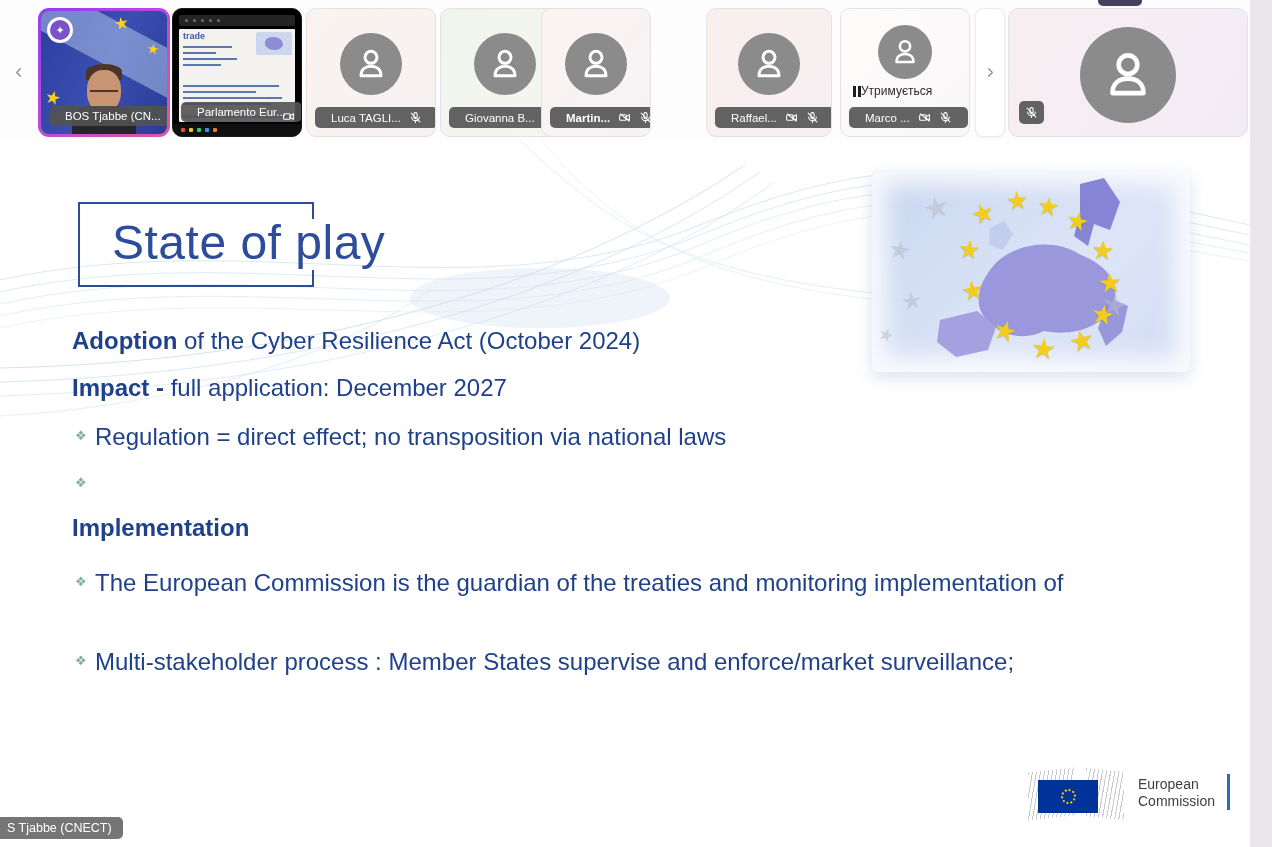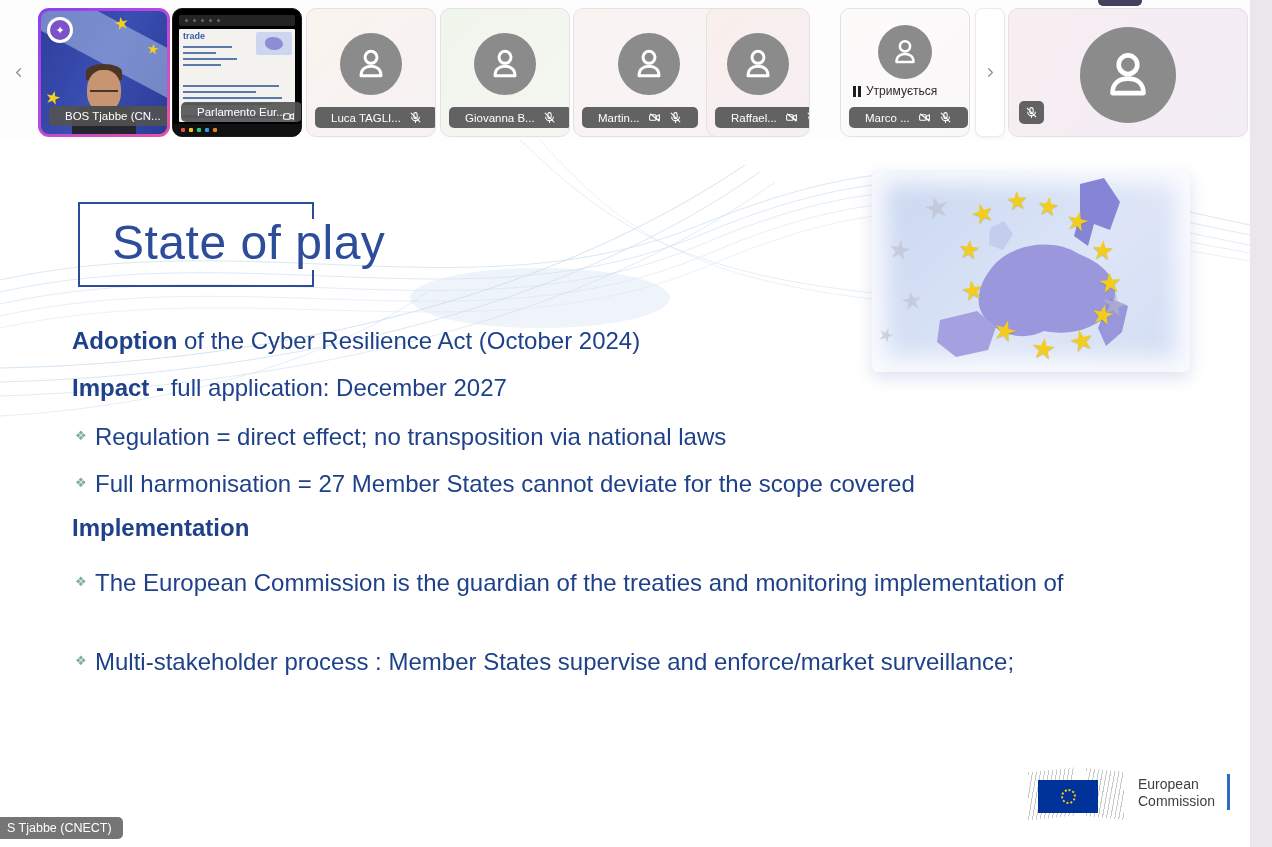--- a/index.html
+++ b/index.html
@@ -13,35 +13,35 @@
 
   
   .filmstrip { position:absolute; left:0; top:0; width:1250px; height:140px; }
   .nav-prev { position:absolute; left:4px; top:52px; width:28px; height:40px; display:flex; align-items:center; justify-content:center; color:#a9a6ab; background:transparent; border:none; cursor:pointer; }
   .nav-next { position:absolute; left:975px; top:8px; width:30px; height:129px; background:#ffffff; border:1px solid #eceaed; border-radius:8px; display:flex; align-items:center; justify-content:center; color:#6f6c72; cursor:pointer; box-shadow:0 1px 3px rgba(0,0,0,.05); }
   .chev { stroke:#8f8c93; stroke-width:2; fill:none; stroke-linecap:round; stroke-linejoin:round; }
 
   .tile { position:absolute; top:8px; height:129px; border-radius:10px; border:1px solid #e4e1e5; overflow:hidden; }
   .t-luca     { left:306px; width:130px; background:linear-gradient(135deg,#faf4ef,#f6f1f3); }
   .t-giovanna { left:440px; width:130px; background:linear-gradient(135deg,#f0f5ec,#f4f7f1); }
-  .t-martin   { left:573px; width:152px; background:linear-gradient(135deg,#faf3f2,#f7f3f5); }
-  .t-raffael  { left:706px; width:104px; background:linear-gradient(135deg,#f9efec,#f6eff3); }
+  .t-martin   { left:541px; width:110px; background:linear-gradient(135deg,#faf3f2,#f7f3f5);font-weight:bold; }
+  .t-raffael  { left:706px; width:126px; background:linear-gradient(135deg,#f9efec,#f6eff3); }
   .t-marco    { left:840px; width:130px; background:linear-gradient(135deg,#fdfbfa,#faf7f9); }
   .t-big      { left:1008px; width:240px; background:linear-gradient(120deg,#f7eef0,#f2ecf6); }
 
   .avatar { position:absolute; left:50%; transform:translateX(-50%); background:#8b8b8b; border-radius:50%; display:flex; align-items:center; justify-content:center; }
   .av-n { top:24px; width:62px; height:62px; }
   .av-s { top:16px; width:54px; height:54px; }
   .av-b { top:18px; width:96px; height:96px; }
 
   .name-badge { position:absolute; left:8px; bottom:8px; display:flex; align-items:center; gap:8px;
                 background:rgba(82,82,82,.9); color:#fff; font-size:11.5px; padding:4px 16px; border-radius:5px; white-space:nowrap; }
   .mini-mic-badge { position:absolute; left:10px; bottom:12px; background:rgba(82,82,82,.9); border-radius:5px; padding:5px 6px; display:flex; }
 
-  .hold-status { position:absolute; left:12px; bottom:38px; display:flex; align-items:center; gap:5px; color:#2b2b2b; font-size:12px; }
+  .hold-status { position:absolute; left:12px; bottom:38px; display:flex; align-items:center; color:#2b2b2b; font-size:12px; }
   .pause-bars { display:flex; gap:2px; }
   .pause-bars i { display:block; width:3px; height:11px; background:#1d1d1d; }
 
   
   .t-active { position:absolute; left:38px; top:8px; width:132px; height:129px; border-radius:11px; padding:3px;
               background:linear-gradient(140deg,#8a3ff0 0%,#b84ae0 45%,#e0569e 100%); }
   .t-active-inner { position:relative; width:100%; height:100%; border-radius:8px; overflow:hidden;
               background:linear-gradient(115deg,#2e3e9c 0%,#3a4fb3 50%,#2b3a95 100%); }
   .flag-fold { position:absolute; left:-40px; top:10px; width:220px; height:44px; background:rgba(186,206,238,.5);
               transform:rotate(28deg); border-radius:40px; }
@@ -378,21 +378,20 @@
       <span class="sl-bold">Adoption</span><span> of the Cyber Resilience Act (October 2024)</span>
     </div>
     <div class="sl-line" style="top:234px;text-align:right;">
       <span class="sl-bold">Impact - </span><span>full application: December 2027</span>
     </div>
 
     <span class="bullet-glyph" style="top:288px;">❖</span>
     <div class="bullet-text" style="top:281px;">Regulation = direct effect; no transposition via national laws</div>
 
     <span class="bullet-glyph" style="top:335px;">❖</span>
-    <div class="bullet-text" style="top:328px;">Full harmonisation = 27 Member States cannot deviate for the scope covered</div>
 
     <div class="sl-line sl-bold" style="top:374px;">Implementation</div>
 
     <span class="bullet-glyph" style="top:434px;">❖</span>
     <div class="bullet-text" style="top:427px;">
       <span>The European Commission is the guardian of the treaties and monitoring implementation of</span><br>
     </div>
 
     <span class="bullet-glyph" style="top:513px;">❖</span>
     <div class="bullet-text" style="top:506px;">

